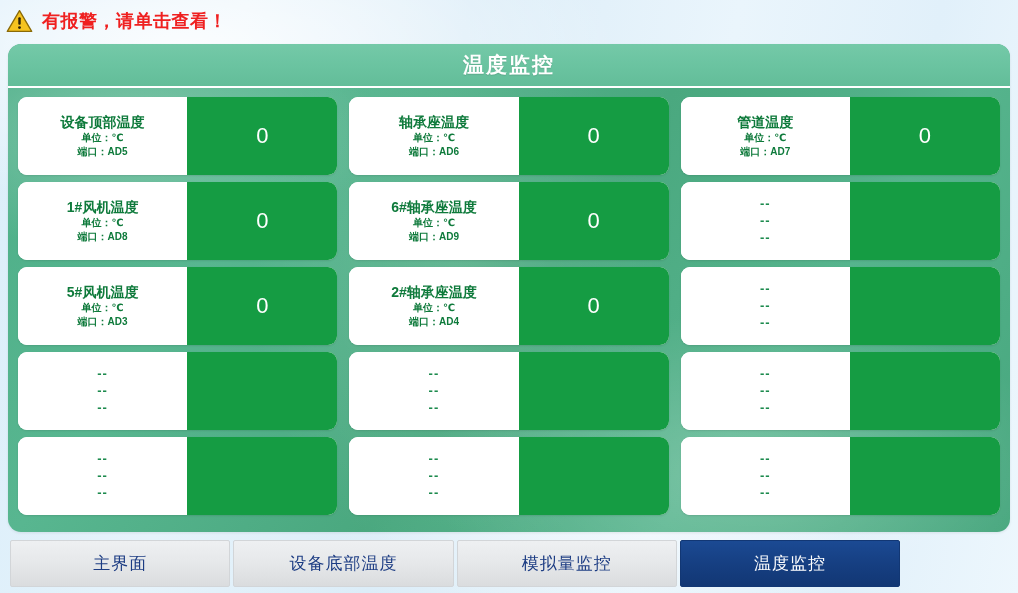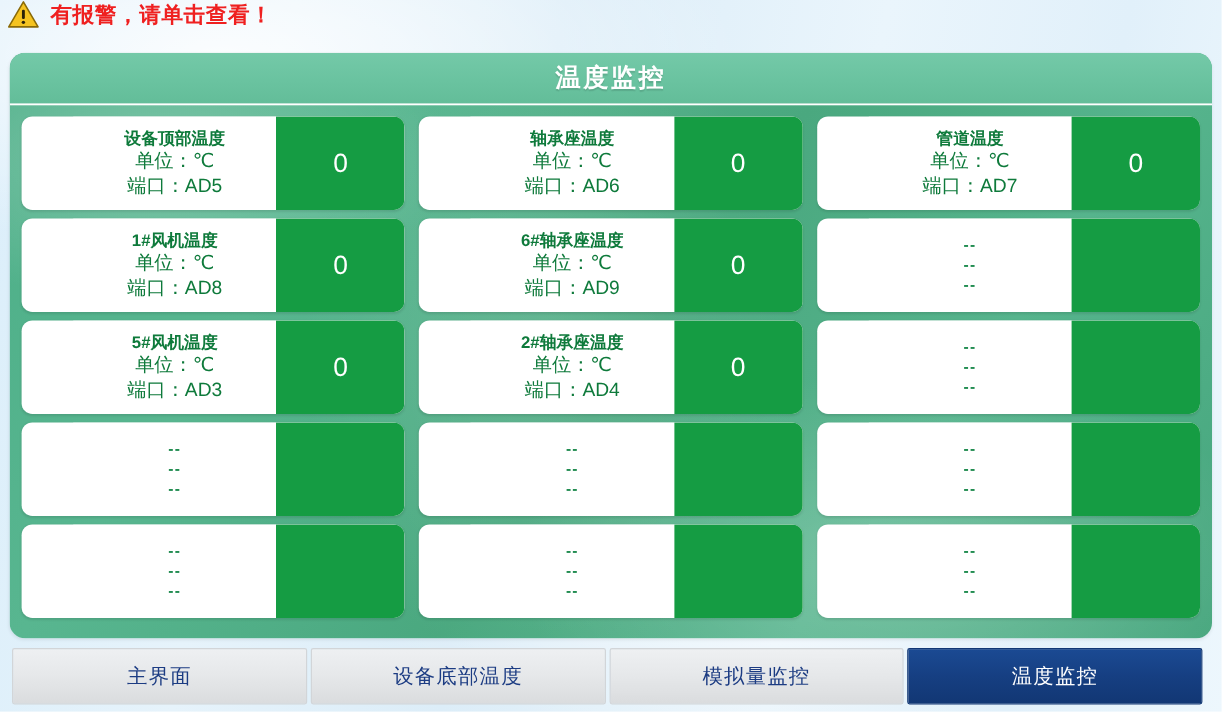--- a/index.html
+++ b/index.html
@@ -16,21 +16,21 @@
       radial-gradient(ellipse 700px 260px at 18% 8%, rgba(255,255,255,0.85) 0%, rgba(255,255,255,0) 62%),
       radial-gradient(ellipse 620px 330px at 62% 72%, rgba(255,255,255,0.7) 0%, rgba(255,255,255,0) 60%),
       linear-gradient(100deg, #dbeefa 0%, #e6f3fb 22%, #dcedf8 42%, #eaf5fc 66%, #e1f0fa 84%, #edf7fd 100%);
     position: relative;
   }
 
   
   .alarm-bar {
     height: 42px;
     display: flex;
-    align-items: flex-start;
+    align-items: center;
     padding-left: 6px;
     gap: 9px;
   }
   .warn-icon {
     width: 27px;
     height: 24px;
     flex: 0 0 auto;
     display: block;
   }
   .alarm-text {
@@ -95,34 +95,33 @@
 
   .card-label {
     flex: 0 0 53%;
     background: #ffffff;
     display: flex;
     flex-direction: column;
     align-items: center;
     justify-content: center;
     gap: 1px;
     padding: 2px 4px;
-    margin-left: 43px;
   }
 
   .card-title {
     color: #0e7a3b;
     font-size: 14px;
     font-weight: bold;
     line-height: 1.22;
     white-space: nowrap;
   }
   .card-unit, .card-port {
     color: #0e7a3b;
-    font-size: 16px;
-    font-weight: normal;
+    font-size: 10px;
+    font-weight: bold;
     line-height: 1.22;
     white-space: nowrap;
   }
 
   .card-value {
     flex: 1 1 auto;
     background: #159c43;
     display: flex;
     align-items: center;
     justify-content: center;
@@ -140,21 +139,21 @@
     font-weight: bold;
     letter-spacing: 1px;
   }
   .card.empty .card-value { color: transparent; }
 
   
   .tabbar {
     position: absolute;
     left: 10px;
     top: 540px;
-    width: 992px;
+    width: 890px;
     height: 47px;
     display: flex;
     gap: 3px;
   }
   .tab {
     flex: 1 1 0;
     display: flex;
     align-items: center;
     justify-content: center;
     font-size: 17px;

